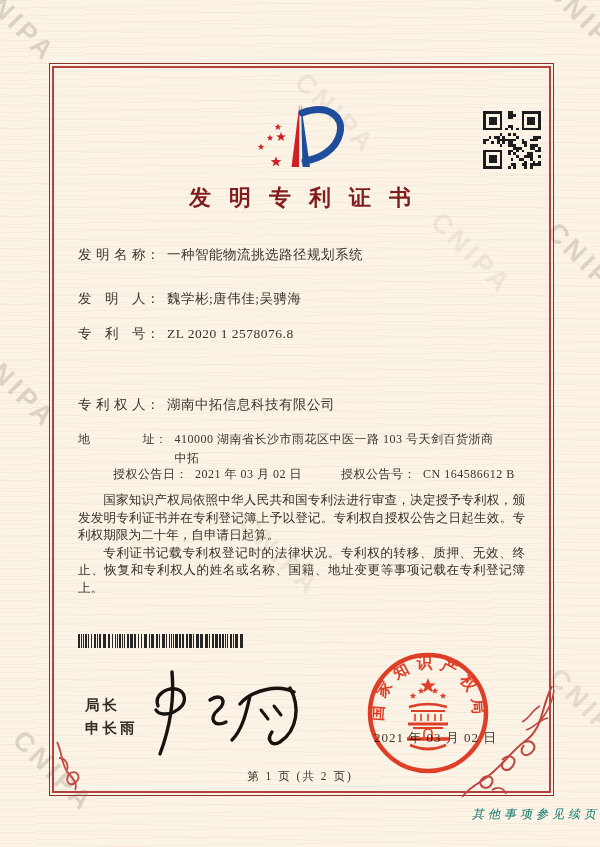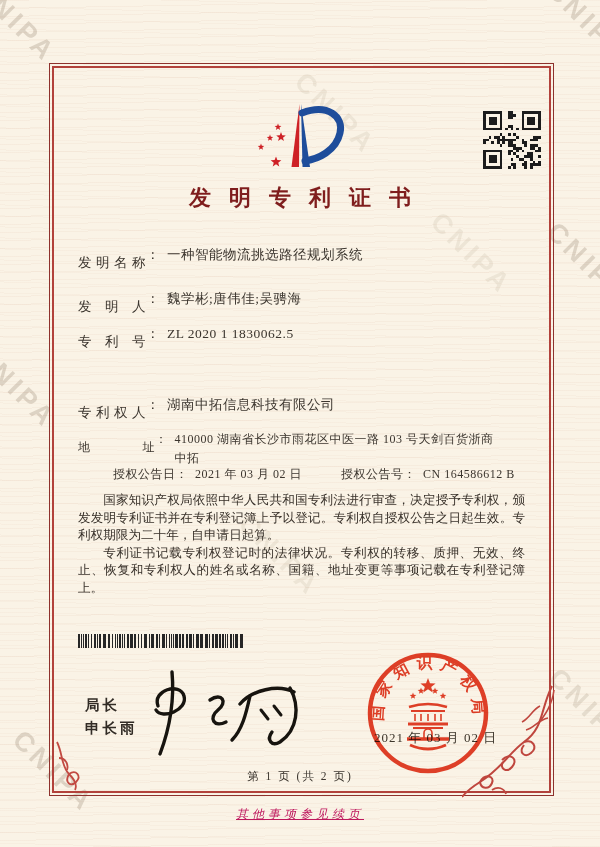--- a/index.html
+++ b/index.html
@@ -19,21 +19,21 @@
   
   .frame{position:absolute;left:52px;top:66px;width:499px;height:727px;box-sizing:border-box;
          border:2.5px solid #b2423b;outline:1px solid #8e312c;outline-offset:2px;z-index:2;}
   .cert-no{position:absolute;left:78px;top:96px;font-size:13.5px;letter-spacing:1.5px;color:#45403a;z-index:3;}
   .logo{position:absolute;left:248px;top:100px;z-index:3;}
   .qr{position:absolute;left:483px;top:111px;z-index:3;}
   .title{position:absolute;left:0;right:0;top:183px;text-align:center;font-size:22px;font-weight:bold;
          letter-spacing:18px;text-indent:18px;color:#7f1d1d;z-index:3;}
   
   .frow{position:absolute;left:78px;font-size:13.5px;color:#3b352e;z-index:3;letter-spacing:0.5px;width:450px;}
-  .flabel{display:inline-block;width:68px;text-align:justify;text-align-last:justify;vertical-align:top;margin-top:8px;}
+  .flabel{display:inline-block;width:68px;text-align:justify;text-align-last:justify;vertical-align:top;}
   .fcolon{margin-right:7px;}
   .fval{letter-spacing:0.5px;}
   .r1{top:246px}.r2{top:290px}.r3{top:325px}.r4{top:361px}.r5{top:396px}
   .r6{top:430px;font-size:12px;line-height:19px}
   .r6 .flabel{width:77px}
   .r7{top:466px;font-size:12px}
   .r7 .g2{position:absolute;left:228px;top:0;white-space:nowrap;}
   .r7 .flabel2{letter-spacing:0.5px;margin-left:35px;}
   .r6 .fval-wrap{display:inline-block;vertical-align:top;width:340px;}
   
@@ -42,22 +42,22 @@
   .paras p{margin:0;text-indent:2em;}
   .barcode{position:absolute;left:78px;top:634px;z-index:3;}
   .officials{position:absolute;left:85px;top:694px;z-index:3;font-size:14.5px;font-weight:bold;
              letter-spacing:3px;color:#322c26;line-height:23px;}
   .sig{position:absolute;left:128px;top:666px;z-index:3;}
   .seal{position:absolute;left:363px;top:650px;z-index:4;mix-blend-mode:multiply;opacity:.96;}
   .seal-date{position:absolute;left:374px;top:729px;font-size:13px;letter-spacing:1px;color:#3e382f;
              z-index:5;mix-blend-mode:multiply;white-space:nowrap;}
   .pageinfo{position:absolute;left:0;right:0;top:769px;text-align:center;font-size:11.5px;
             letter-spacing:2px;color:#3b352e;z-index:3;}
-  .note{position:absolute;left:0;right:0;top:806px;text-align:center;font-size:12px;font-style:italic;
-        letter-spacing:4px;color:#be185d;z-index:3;text-decoration:underline;}
+  .note{position:absolute;left:0;right:0;top:806px;text-align:right;font-size:12px;font-style:italic;
+        letter-spacing:4px;color:#0f766e;z-index:3;}
   .corner-br{position:absolute;left:462px;top:684px;z-index:4;}
   .corner-bl{position:absolute;left:53px;top:740px;z-index:4;}
 </style>
 </head>
 <body>
 
 <div class="page">
 
   <div class="wm wm-a">CNIPA</div>
   <div class="wm wm-b">CNIPA</div>
@@ -199,21 +199,21 @@
 
   <div class="title">发明专利证书</div>
 
   <div class="frow r1">
     <span class="flabel">发明名称</span><span class="fcolon">：</span><span class="fval">一种智能物流挑选路径规划系统</span>
   </div>
   <div class="frow r2">
     <span class="flabel">发明人</span><span class="fcolon">：</span><span class="fval">魏学彬;唐伟佳;吴骋海</span>
   </div>
   <div class="frow r3">
-    <span class="flabel">专利号</span><span class="fcolon">：</span><span class="fval">ZL 2020 1 1830062.5</span>
+    <span class="flabel">专利号</span><span class="fcolon">：</span><span class="fval">ZL 2020 1 2578076.8</span>
   </div>
   <div class="frow r5">
     <span class="flabel">专利权人</span><span class="fcolon">：</span><span class="fval">湖南中拓信息科技有限公司</span>
   </div>
   <div class="frow r6">
     <span class="flabel">地址</span><span class="fcolon">：</span><span class="fval fval-wrap"><span>410000 湖南省长沙市雨花区中医一路 103 号天剑百货浙商</span><br><span>中拓</span></span>
   </div>
   <div class="frow r7">
     <span><span class="flabel2">授权公告日</span><span class="fcolon">：</span><span class="fval">2021 年 03 月 02 日</span></span>
     <span class="g2"><span class="flabel2">授权公告号</span><span class="fcolon">：</span><span class="fval">CN 164586612 B</span></span>

